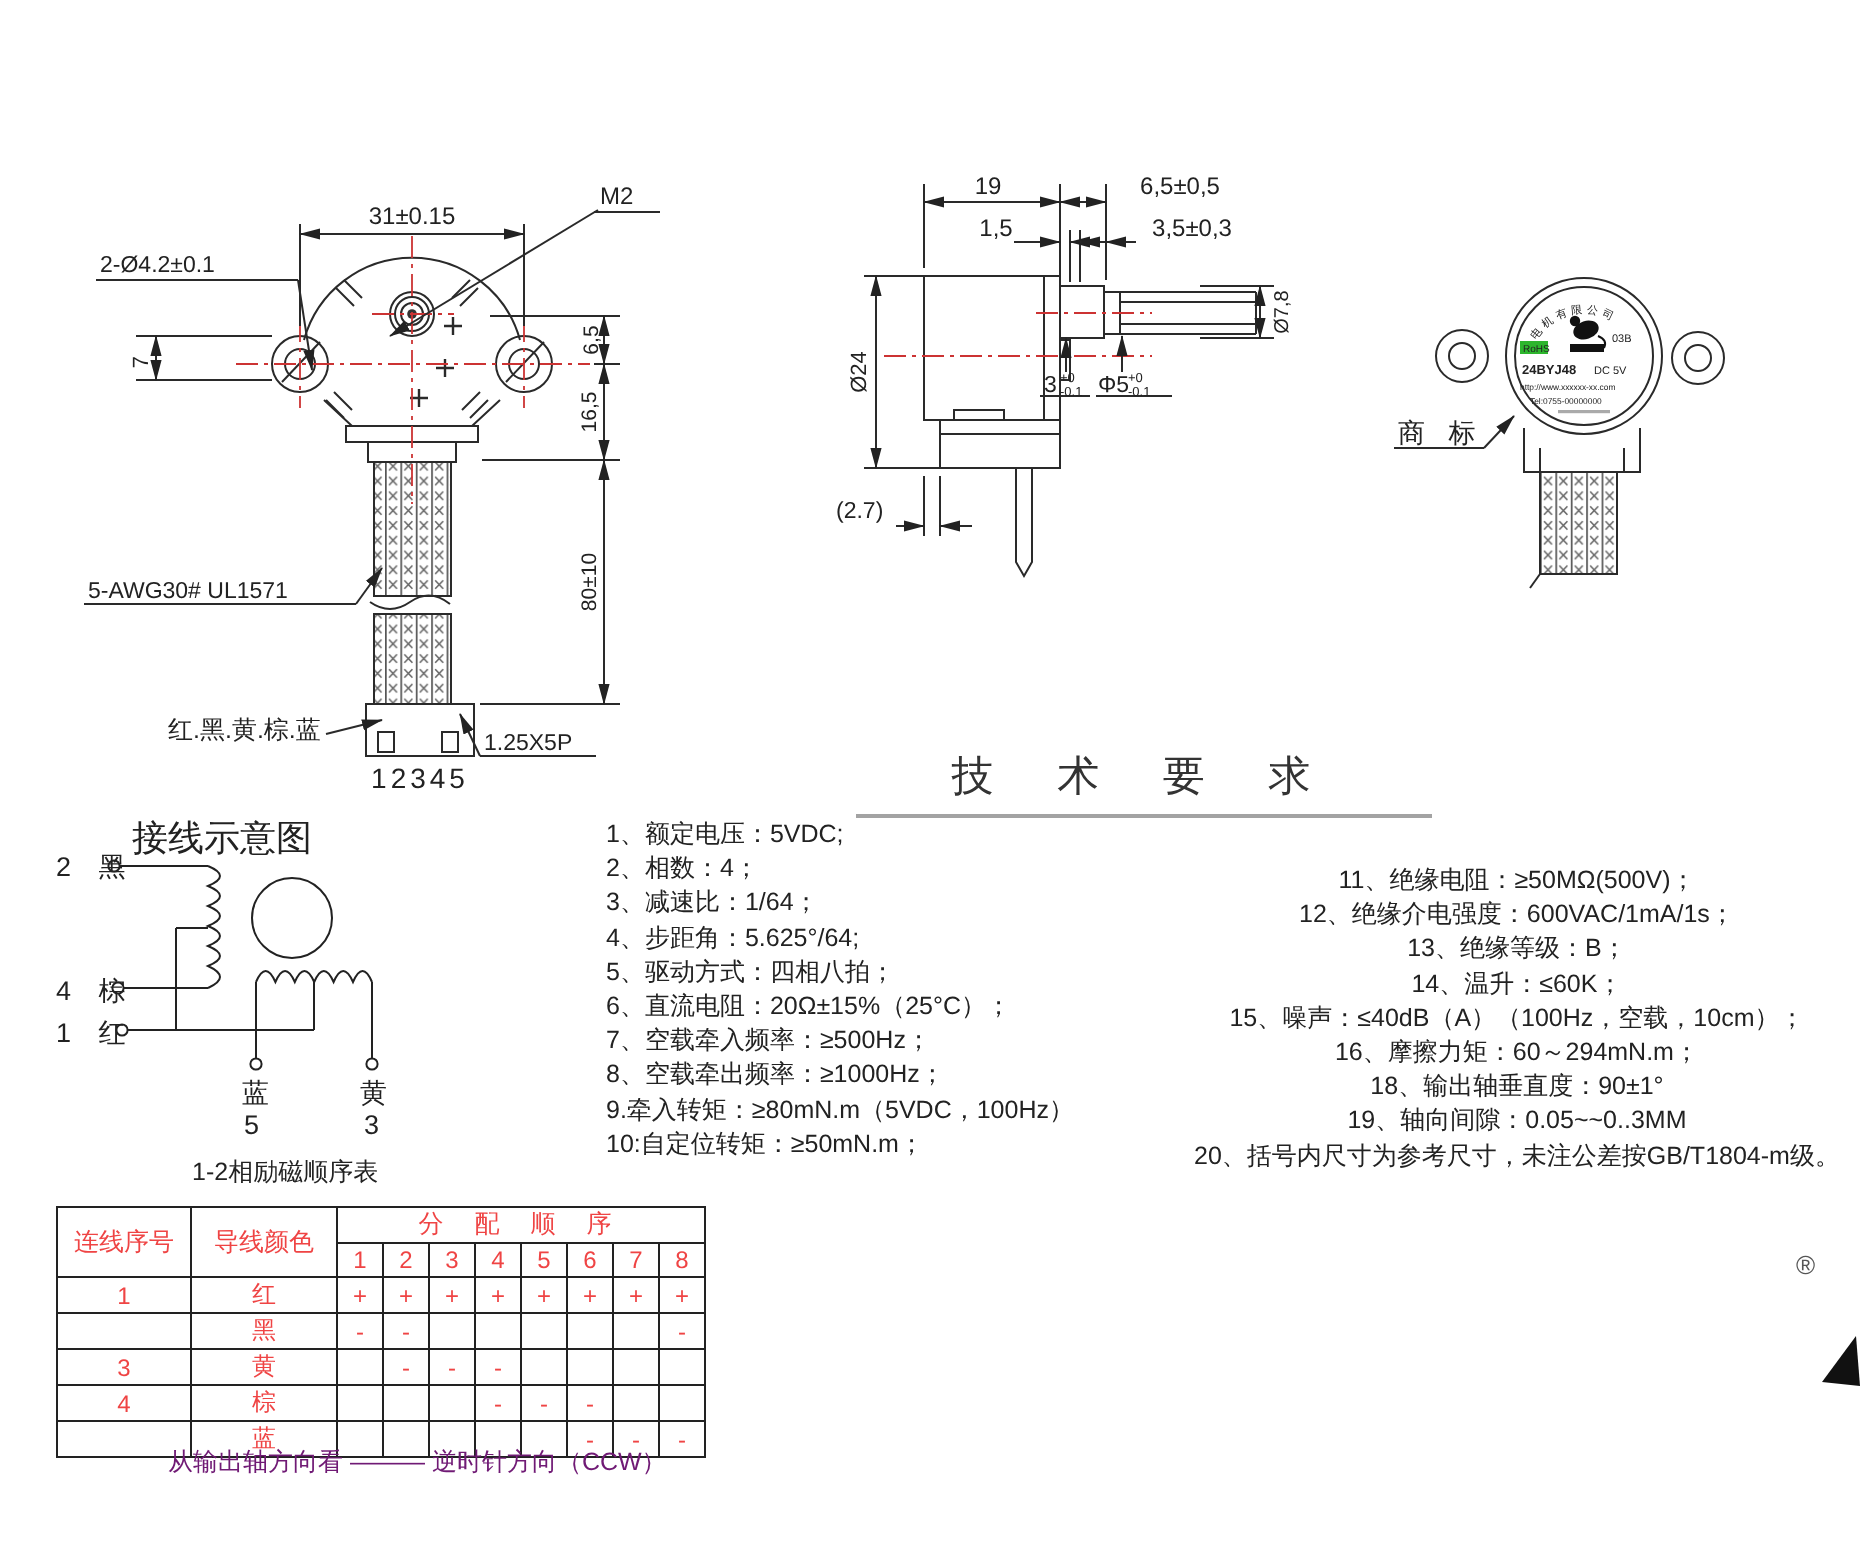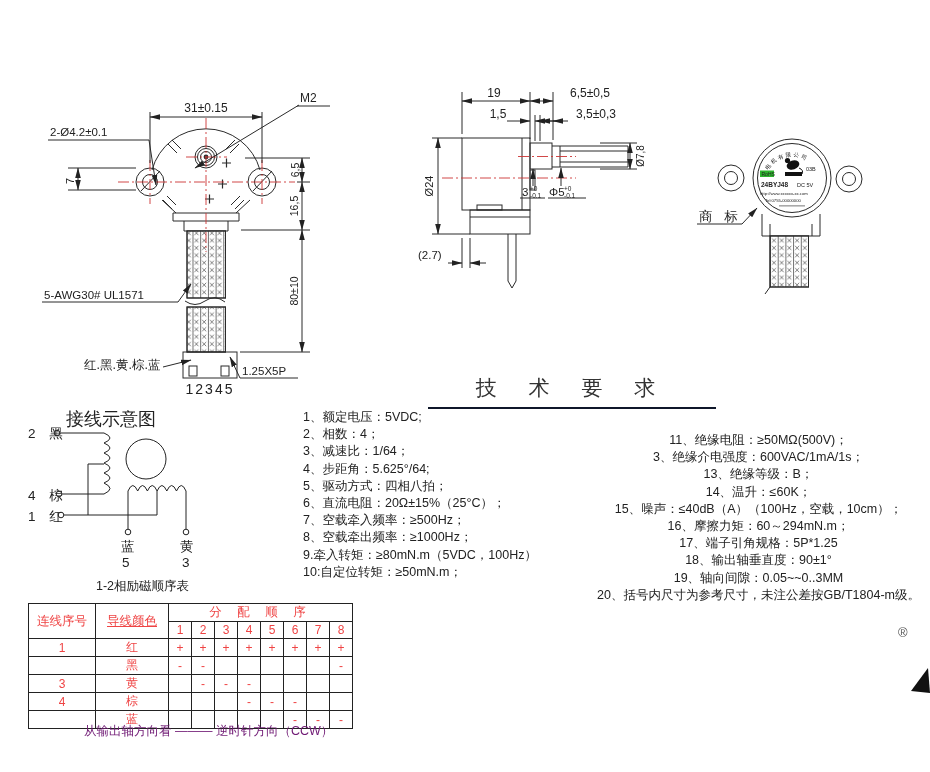--- a/index.html
+++ b/index.html
@@ -5,37 +5,37 @@
   html,body{margin:0;padding:0;background:#e8e8e8;}
   .canvas{
     position:relative;width:930px;height:772px;background:#ffffff;
     overflow:hidden;font-family:"Liberation Sans","DejaVu Sans",sans-serif;color:#222;
   }
   svg{position:absolute;left:0;top:0;}
   svg text{font-family:"Liberation Sans","DejaVu Sans",sans-serif;fill:#222;}
   .tech-title{
     position:absolute;left:428px;top:374px;width:288px;text-align:center;
     font-size:21px;letter-spacing:13px;color:#333;
-    border-bottom:2px solid #0f172a;padding-bottom:5px;white-space:nowrap;
+    border-bottom:2px solid #a3a3a3;padding-bottom:5px;white-space:nowrap;
   }
   .tech-list{position:absolute;font-size:12.5px;line-height:17.2px;color:#222;white-space:nowrap;}
   .tech-left{left:303px;top:409px;}
   .tech-right{left:597px;top:432px;text-align:center;}
   .wd-title{position:absolute;left:66px;top:407px;font-size:18px;color:#222;}
   .tbl-caption{position:absolute;left:96px;top:578px;font-size:12.5px;color:#222;}
   table.seq{
     position:absolute;left:28px;top:603px;border-collapse:collapse;
     font-size:12px;color:#ef4444;table-layout:fixed;
   }
   table.seq th,table.seq td{
     border:1px solid #222;text-align:center;padding:0;height:16px;
     font-weight:normal;overflow:hidden;
   }
   table.seq .c-seq{width:66px;}
-  table.seq .c-col{width:72px;text-decoration:underline;}
+  table.seq .c-col{width:72px;}
   table.seq .c-n{width:22px;}
   table.seq .hdr{font-size:12.5px;}
   table.seq .order-hdr{letter-spacing:6px;}
   .tbl-footer{position:absolute;left:84px;top:723px;font-size:12.5px;color:#701a75;white-space:nowrap;}
   .reg-mark{position:absolute;left:898px;top:625px;font-size:13px;color:#555;}
 </style>
 </head>
 <body>
 
 <div class="canvas">
@@ -298,26 +298,25 @@
   <div>5、驱动方式：四相八拍；</div>
   <div>6、直流电阻：20Ω±15%（25°C）；</div>
   <div>7、空载牵入频率：≥500Hz；</div>
   <div>8、空载牵出频率：≥1000Hz；</div>
   <div>9.牵入转矩：≥80mN.m（5VDC，100Hz）</div>
   <div>10:自定位转矩：≥50mN.m；</div>
 </div>
 
 <div class="tech-list tech-right">
   <div>11、绝缘电阻：≥50MΩ(500V)；</div>
-  <div>3、绝缘介电强度：600VAC/1mA/1s；</div>
+  <div>12、绝缘介电强度：600VAC/1mA/1s；</div>
   <div>13、绝缘等级：B；</div>
   <div>14、温升：≤60K；</div>
   <div>15、噪声：≤40dB（A）（100Hz，空载，10cm）；</div>
   <div>16、摩擦力矩：60～294mN.m；</div>
-  <div>17、端子引角规格：5P*1.25</div>
   <div>18、输出轴垂直度：90±1°</div>
   <div>19、轴向间隙：0.05~~0..3MM</div>
   <div>20、括号内尺寸为参考尺寸，未注公差按GB/T1804-m级。</div>
 </div>
 
 <div class="tbl-caption">1-2相励磁顺序表</div>
 
 <table class="seq">
   <tbody>
         <tr>

